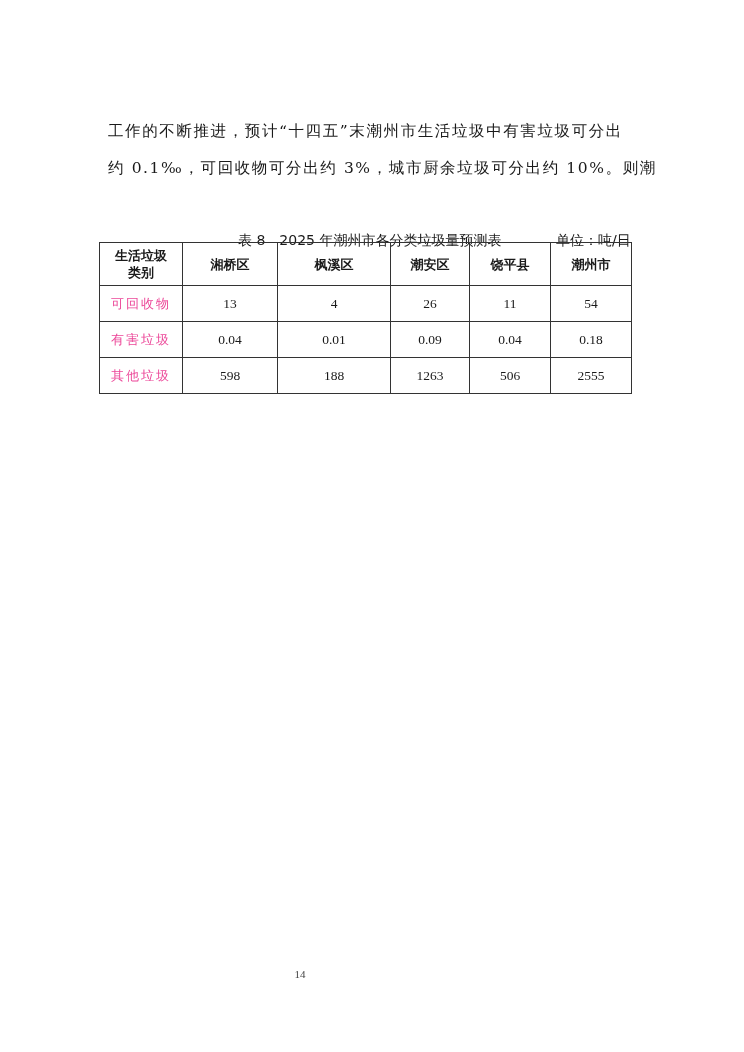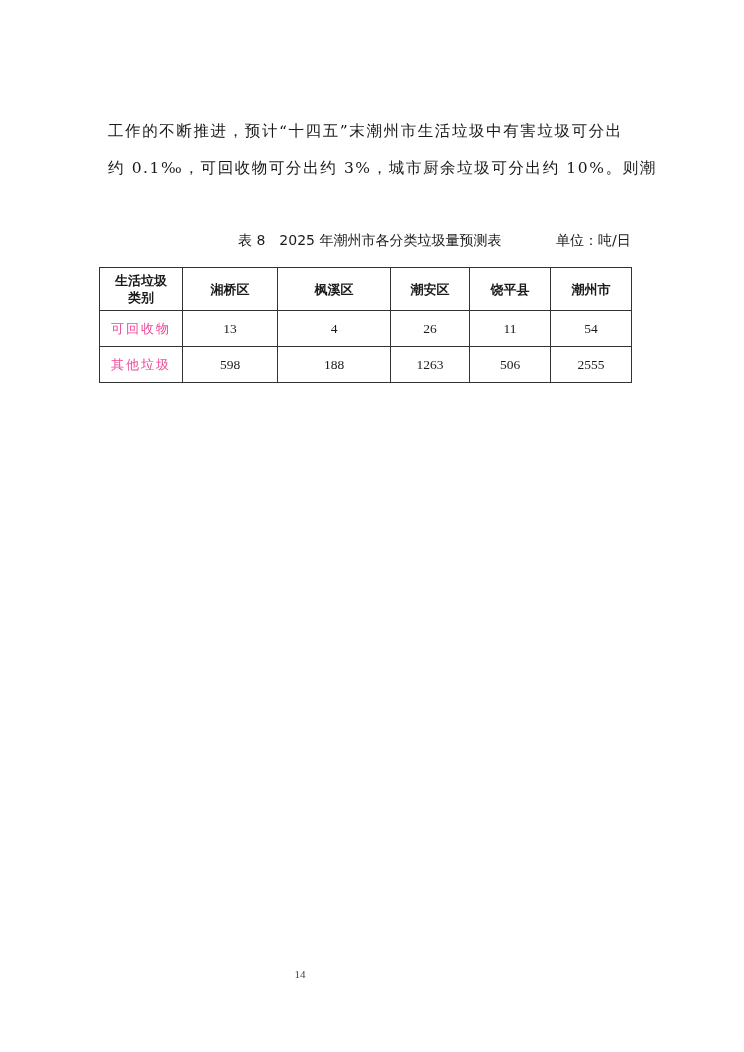--- a/index.html
+++ b/index.html
@@ -5,21 +5,21 @@
   html, body { margin:0; padding:0; background:#ffffff; }
   body { width:744px; height:1052px; position:relative; overflow:hidden;
          font-family:"DejaVu Serif","Liberation Serif",serif; color:#1a1a1a; }
   .para { position:absolute; left:108px; width:524px; font-size:15.5px;
           line-height:37px; letter-spacing:1.6px; text-align:justify; }
   .para .line { display:block; white-space:nowrap; height:37px; }
   .caption { position:absolute; top:232px; left:218px; font-size:14px;
              font-family:"DejaVu Sans","Liberation Sans",sans-serif; white-space:nowrap;margin-left:20px; }
   .unit { position:absolute; top:232px; left:556px; font-size:14px;
           font-family:"DejaVu Sans","Liberation Sans",sans-serif; white-space:nowrap; }
-  table { position:absolute; left:99px; top:267px; border-collapse:collapse;
+  table { position:absolute; left:99px; top:242px; border-collapse:collapse;
           table-layout:fixed; }
   td, th { border:1.3px solid #333; text-align:center; vertical-align:middle;
            padding:0; font-size:13.5px; }
   th { font-family:"DejaVu Sans","Liberation Sans",sans-serif; font-weight:bold;
        font-size:13px; height:42px; line-height:17px; }
   td { height:35px; font-family:"Liberation Serif","DejaVu Serif",serif; }
   td.cat { font-family:"DejaVu Sans","Liberation Sans",sans-serif; font-size:13px;
            letter-spacing:2px; color:#ec4899; }
   .pagenum { position:absolute; top:968px; left:0; width:600px; text-align:center;
              font-size:11px; font-family:"Liberation Serif",serif; color:#444; }
@@ -58,20 +58,28 @@
   </tr>
   <tr>
     <td class="cat">可回收物</td>
     <td>13</td>
     <td>4</td>
     <td>26</td>
     <td>11</td>
     <td>54</td>
   </tr>
   <tr>
+    <td class="cat">有害垃圾</td>
+    <td>0.04</td>
+    <td>0.01</td>
+    <td>0.09</td>
+    <td>0.04</td>
+    <td>0.18</td>
+  </tr>
+  <tr>
     <td class="cat">其他垃圾</td>
     <td>598</td>
     <td>188</td>
     <td>1263</td>
     <td>506</td>
     <td>2555</td>
   </tr>
 </tbody>
   </table>
 

